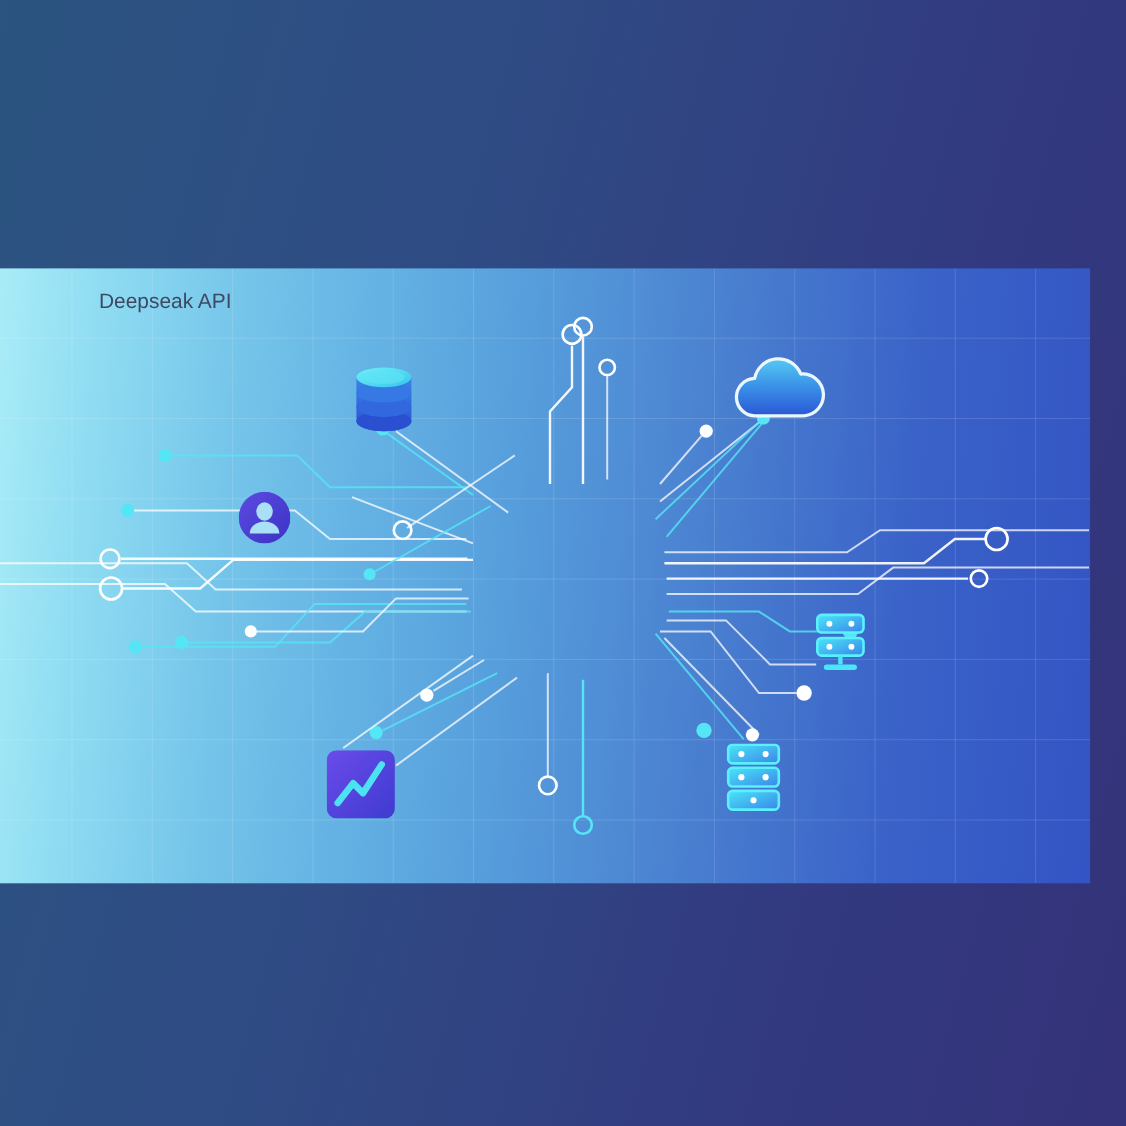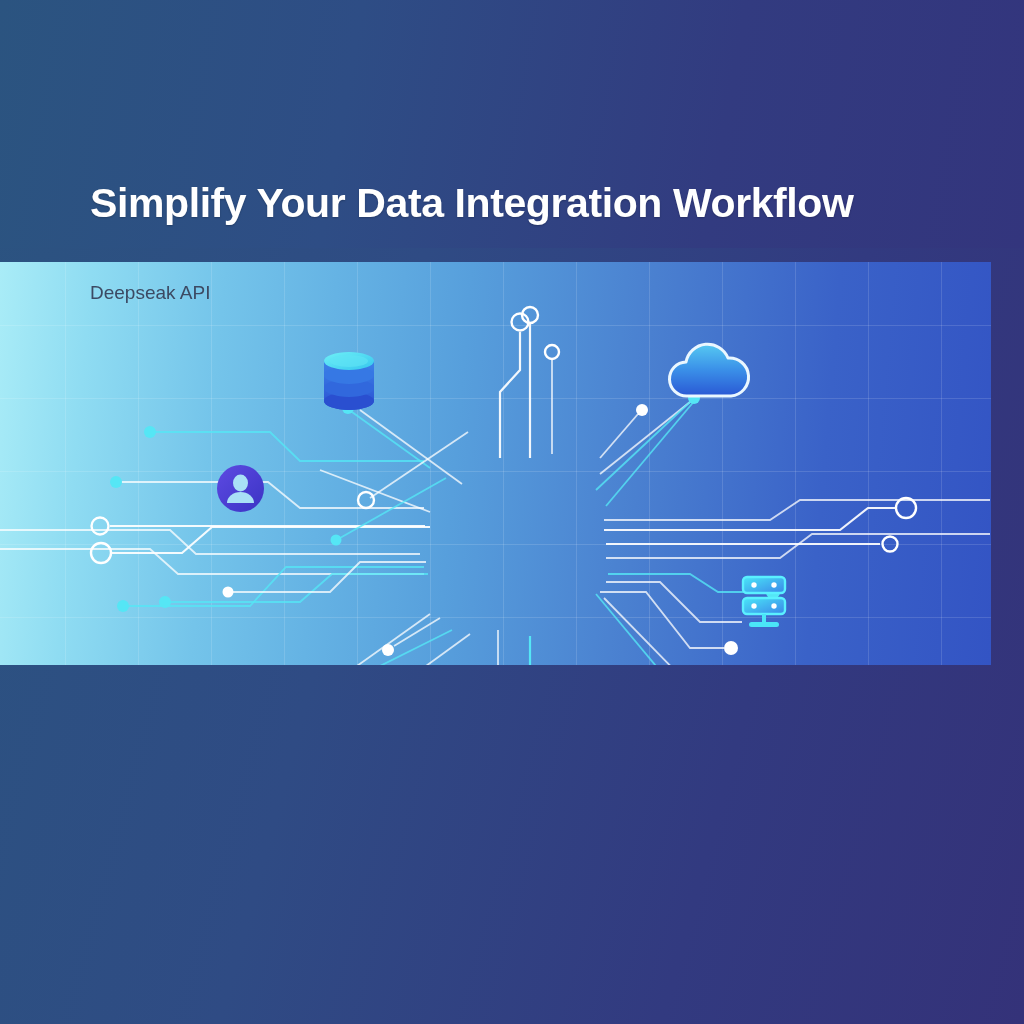--- a/index.html
+++ b/index.html
@@ -36,23 +36,23 @@
     color: #ffffff;
     letter-spacing: -0.4px;
     white-space: nowrap;
     text-shadow: 0 1px 2px rgba(0,0,0,0.22);
   }
 
   
   #illustration-panel {
     position: absolute;
     left: 0;
-    top: 262px;
+    top: 244px;
     width: 991px;
-    height: 403px;
+    height: 559px;
     overflow: hidden;
     background:
       linear-gradient(95deg,
         #a9ecf7 0%,
         #8fdcf2 9%,
         #74c4ea 22%,
         #65b3e4 33%,
         #579fdc 46%,
         #4a80d0 64%,
         #3a62c8 82%,
@@ -147,23 +147,20 @@
   
   #icon-server-a { left: 737px; top: 313px; width: 54px; height: 54px; }
   
   #icon-server-b { left: 658px; top: 432px; width: 56px; height: 64px; }
 </style>
 </head>
 <body>
 
 <div id="stage">
 
-  <div id="header-band">
-    <div id="page-title">Simplify Your Data Integration Workflow</div>
-  </div>
 
   <div id="illustration-panel">
 
     <div id="grid-overlay"></div>
 
     <div id="subtitle">Deepseak API</div>
 
     <svg id="circuit-svg" viewBox="0 0 991 539">
       <defs>
         <style>

